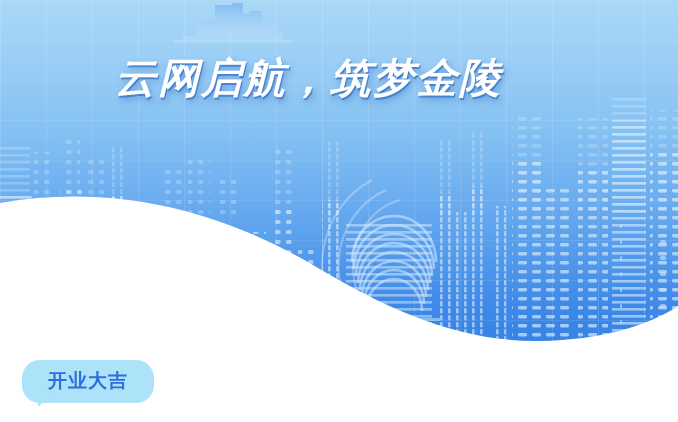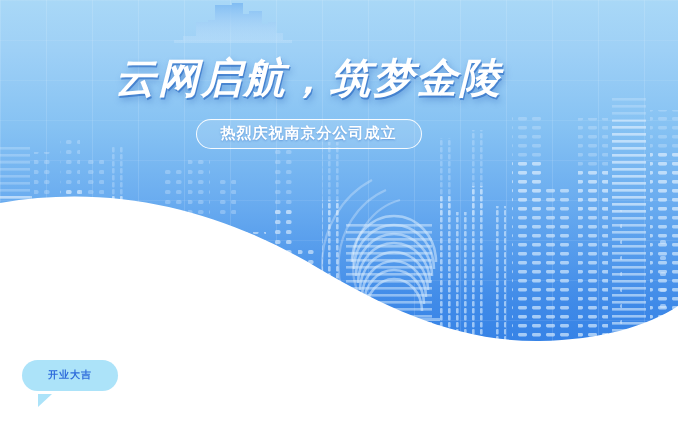--- a/index.html
+++ b/index.html
@@ -98,21 +98,21 @@
     left: 22px;
     top: 360px;
     z-index: 50;
   }
   .badge-body {
     display: inline-block;
     background: #ace3f9;
     border-radius: 18px;
     padding: 8px 26px 9px 26px;
     color: #2f6ddb;
-    font-size: 10px;
+    font-size: 19px;
     font-weight: bold;
     letter-spacing: 1px;
     white-space: nowrap;
   }
   .badge-tail {
     position: absolute;
     left: 16px;
     top: 34px;
     width: 0;
     height: 0;
@@ -243,23 +243,20 @@
 
     <g fill="none" stroke="#ffffff" stroke-opacity="0.28" stroke-width="2.2">
       <path d="M372,180 A90,96 0 0 0 372,352"></path>
       <path d="M386,190 A76,82 0 0 0 386,342"></path>
       <path d="M400,200 A62,68 0 0 0 400,332"></path>
     </g>
   </svg>
 
   <div class="title-block">
     <div class="main-title">云网启航，筑梦金陵</div>
-    <div class="subtitle-wrap">
-      <span class="subtitle-pill">热烈庆祝南京分公司成立</span>
-    </div>
   </div>
 
   <svg class="layer" viewBox="0 0 678 422" preserveAspectRatio="none" style="z-index:30;">
     <path fill="#ffffff" d="M0,203
              C120,182 228,214 318,268
              C392,312 462,342 540,341
              C600,340 648,326 678,306
              L678,422 L0,422 Z"></path>
   </svg>
 

